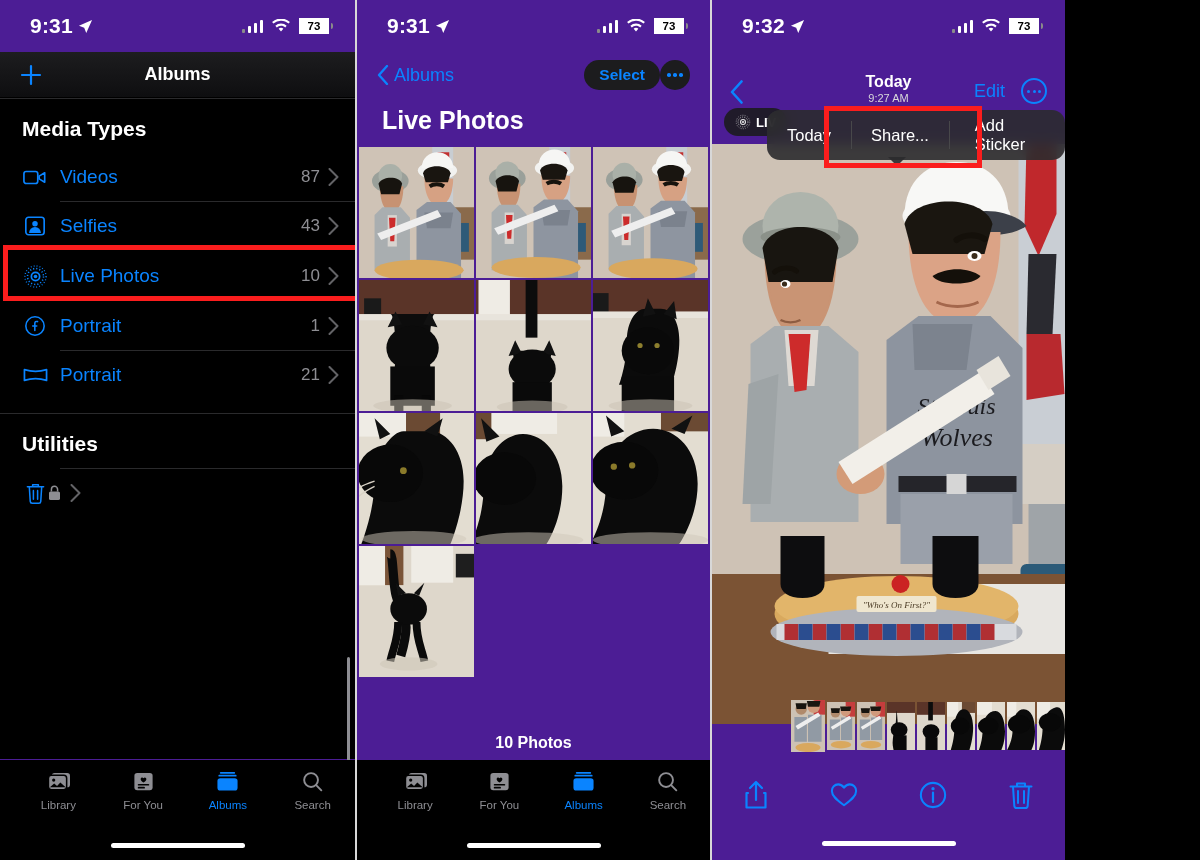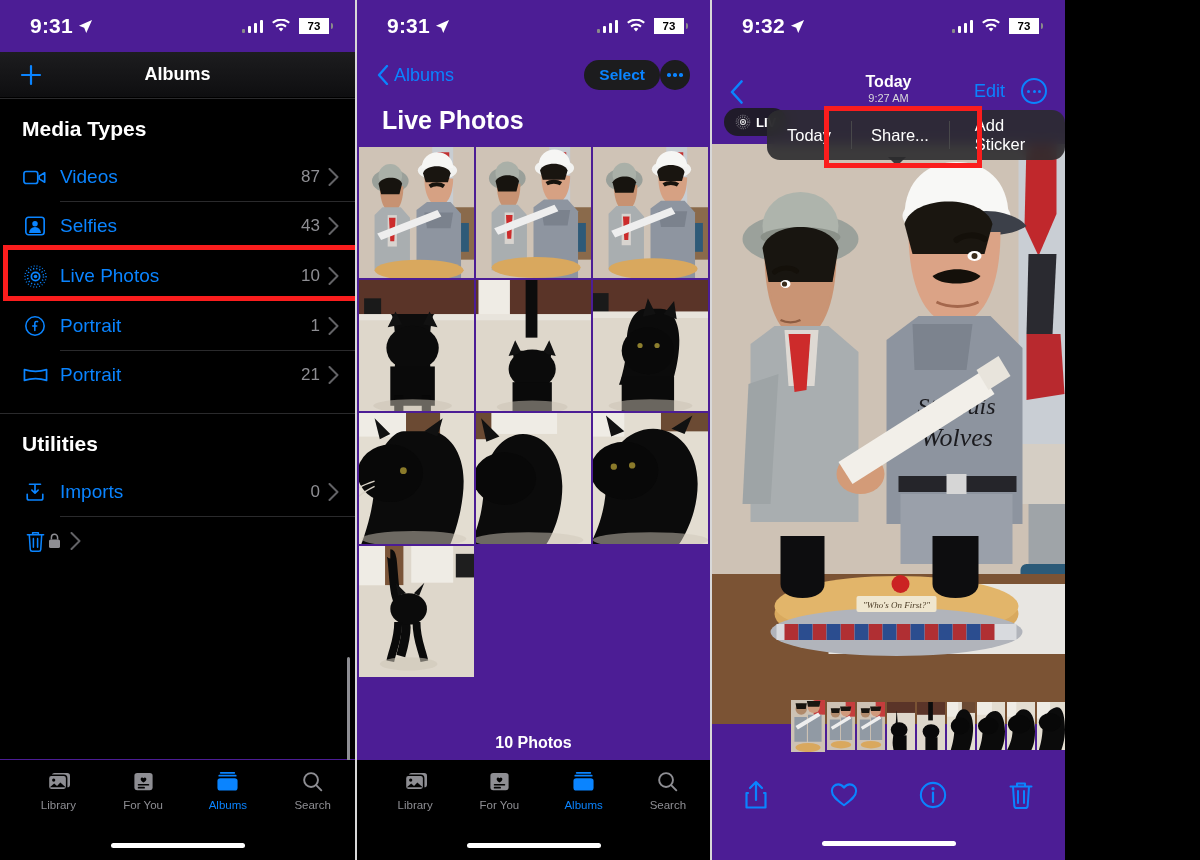--- a/index.html
+++ b/index.html
@@ -281,32 +281,20 @@
         <span class="lbl">Portrait</span>
         <span class="cnt">21</span>
         <svg class="chev" viewBox="0 0 11 18">
             <path d="M1.5 1l8 8-8 8" fill="none" stroke="currentColor" stroke-width="2" stroke-linecap="round" stroke-linejoin="round"></path>
           </svg>
       </div>
 
       <div class="hr" style="margin-top:14px"></div>
       <div class="section-title">Utilities</div>
 
-      <div class="row">
-        <span class="ic">
-          <svg viewBox="0 0 24 24" width="22" height="22">
-              <path d="M6 3.5h12M12 3.5v9.5M8.6 10l3.4 3.2L15.4 10M3.5 14.5v4.2a2 2 0 0 0 2 2h13a2 2 0 0 0 2-2v-4.2" fill="none" stroke="currentColor" stroke-width="1.8" stroke-linecap="round" stroke-linejoin="round"></path>
-            </svg>
-        </span>
-        <span class="lbl">Imports</span>
-        <span class="cnt">0</span>
-        <svg class="chev" viewBox="0 0 11 18">
-            <path d="M1.5 1l8 8-8 8" fill="none" stroke="currentColor" stroke-width="2" stroke-linecap="round" stroke-linejoin="round"></path>
-          </svg>
-      </div>
       <div class="hr inset"></div>
 
       <div class="row">
         <span class="ic">
           <svg viewBox="0 0 22 24" width="21" height="23">
               <path d="M2.5 5h17M8 5V2.8h6V5M4.5 5l1 15.3a2 2 0 0 0 2 1.9h7a2 2 0 0 0 2-1.9L17.5 5M8.8 9v9M13.2 9v9" fill="none" stroke="currentColor" stroke-width="1.6" stroke-linecap="round" stroke-linejoin="round"></path>
             </svg>
         </span>
         <svg class="lockic" viewBox="0 0 13 16">
             <rect x="1" y="6.5" width="11" height="8.5" rx="1.6" fill="currentColor"></rect>

